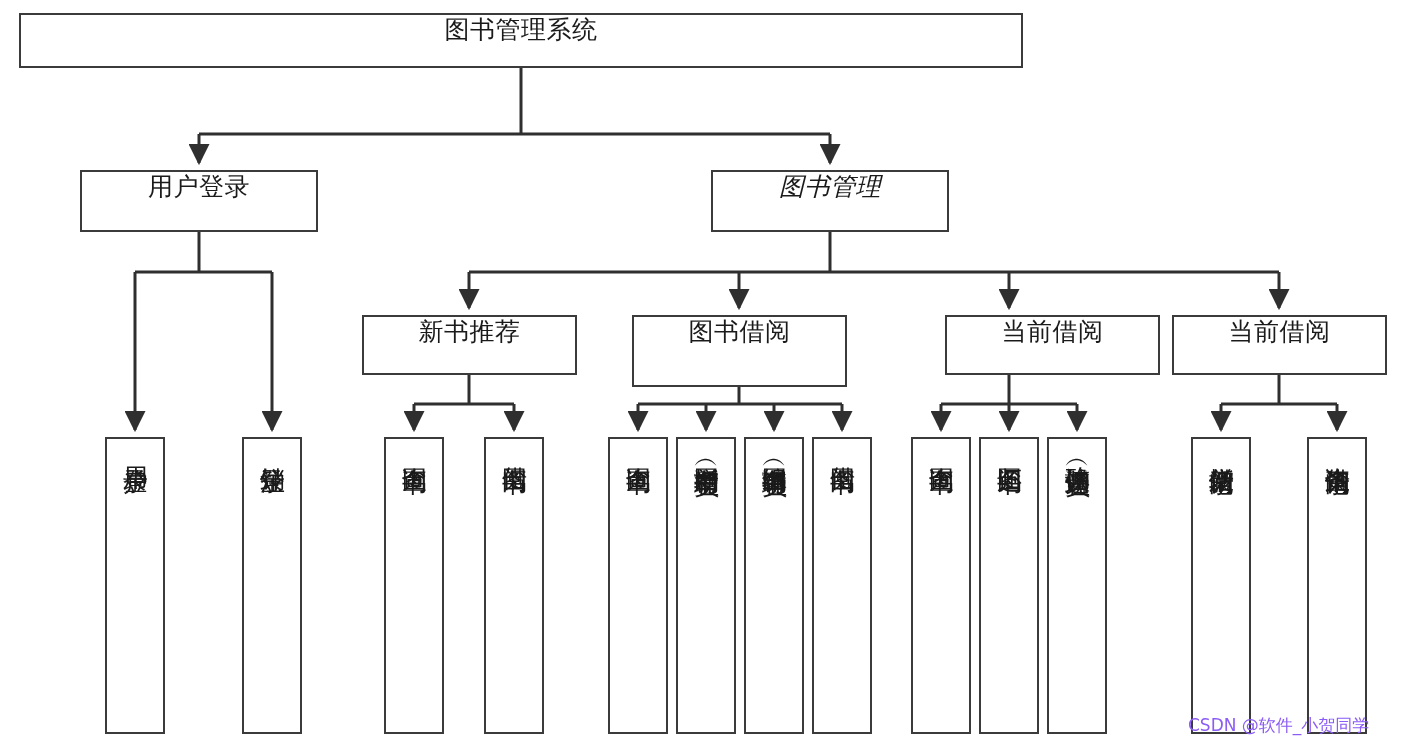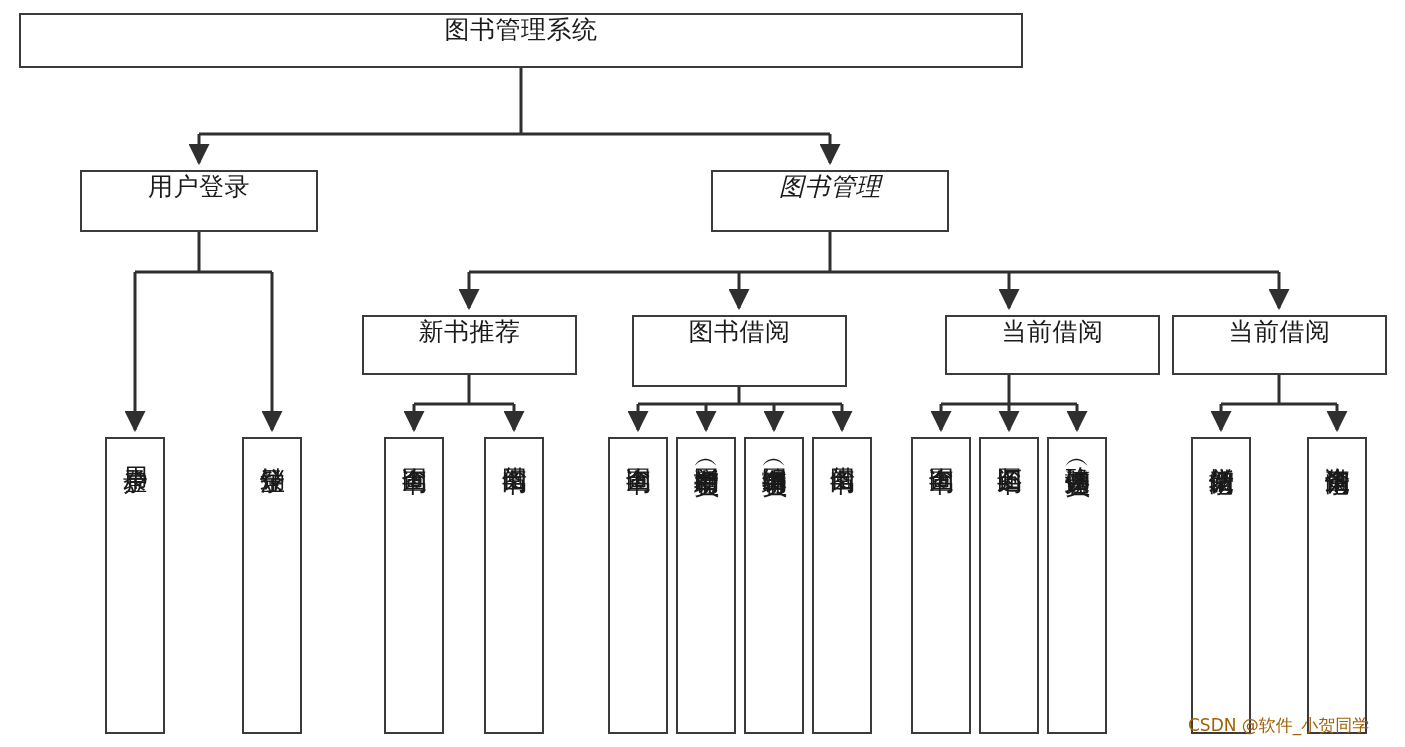--- a/index.html
+++ b/index.html
@@ -59,21 +59,21 @@
     font-size: 25px;
     line-height: 1.12;
     letter-spacing: 1px;
     max-height: 280px;
   }
   .watermark {
     position: absolute;
     left: 1188px;
     top: 714px;
     font-size: 17px;
-    color: #a16207;
+    color: #8b5cf6;
     white-space: nowrap;
     z-index: 5;
     font-family: "DejaVu Sans", "Liberation Sans", sans-serif;
   }
 </style>
 </head>
 <body>
 
 <div id="canvas">
 

